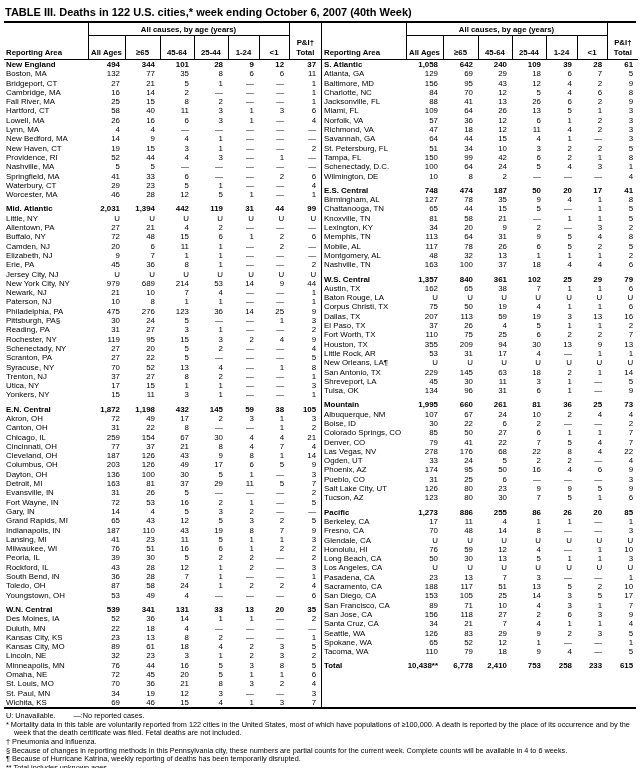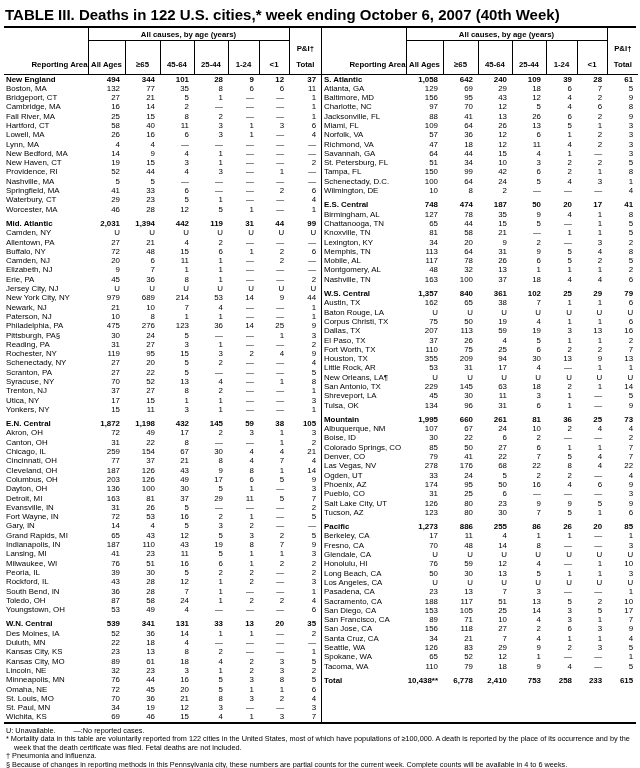--- a/index.html
+++ b/index.html
@@ -1,28 +1,28 @@
 <!DOCTYPE html>
 <html><head>
 <meta charset="utf-8">
 <style>
   html,body{margin:0;padding:0;background:#fff;}
   body{width:640px;height:768px;font-family:"Liberation Sans",sans-serif;color:#000;-webkit-font-smoothing:antialiased;}
   .page{padding:6px 4px 0 4px;}
-  .title{font-size:15px;font-weight:bold;margin:0 0 3px 1px;white-space:nowrap;}
+  .title{font-size:11px;font-weight:bold;margin:0 0 3px 1px;white-space:nowrap;}
   .tablewrap{border-top:2px solid #000;border-bottom:2px solid #000;display:flex;align-items:stretch;}
   .half{width:317px;}
   .half.left{border-right:1px solid #000;}
   .half.right{width:316px;}
   table{border-collapse:collapse;table-layout:fixed;width:100%;}
   th{font-weight:bold;font-size:7.8px;padding:0;}
   .h-top th{height:12px;}
   .h-group{border-left:1px solid #000;border-right:1px solid #000;border-bottom:1px solid #000;text-align:center;vertical-align:middle;}
-  .h-cols th{height:22px;vertical-align:bottom;border-bottom:1px solid #000;text-align:center;line-height:16px;padding-bottom:1px;}
-  .h-cols .h-ra{text-align:right;padding-left:2px;}
+  .h-cols th{height:22px;vertical-align:bottom;border-bottom:1px solid #000;text-align:center;line-height:10px;padding-bottom:1px;}
+  .h-cols .h-ra{text-align:left;padding-left:2px;}
   .h-cols .h-col{border-left:1px solid #000;}
   td{font-size:7.9px;line-height:9.3px;height:9.3px;padding:0;white-space:nowrap;overflow:hidden;}
   td.name{text-align:left;padding-left:2px;}
   td.num{text-align:right;padding-right:5px;}
   tr.region td, tr.total td{font-weight:bold;}
   tr.gap td{height:5px;line-height:5px;font-size:1px;}
   .footnotes{padding:3px 2px 0 2px;font-size:7.3px;line-height:8.6px;}
   .footnotes .legend span{margin-right:18px;}
   .footnotes p{margin:0;padding-left:8px;text-indent:-8px;}
   .footnotes .legend{padding-left:0;text-indent:0;}
@@ -221,21 +221,21 @@
               <td class="name">Mid. Atlantic</td>
               <td class="num">2,031</td>
               <td class="num">1,394</td>
               <td class="num">442</td>
               <td class="num">119</td>
               <td class="num">31</td>
               <td class="num">44</td>
               <td class="num">99</td>
             </tr>
             <tr class="city">
-              <td class="name">Camden, NY</td>
+              <td class="name">Little, NY</td>
               <td class="num">U</td>
               <td class="num">U</td>
               <td class="num">U</td>
               <td class="num">U</td>
               <td class="num">U</td>
               <td class="num">U</td>
               <td class="num">U</td>
             </tr>
             <tr class="city">
               <td class="name">Allentown, PA</td>
@@ -812,21 +812,21 @@
               <td class="num">156</td>
               <td class="num">95</td>
               <td class="num">43</td>
               <td class="num">12</td>
               <td class="num">4</td>
               <td class="num">2</td>
               <td class="num">9</td>
             </tr>
             <tr class="city">
               <td class="name">Charlotte, NC</td>
-              <td class="num">97</td>
+              <td class="num">84</td>
               <td class="num">70</td>
               <td class="num">12</td>
               <td class="num">5</td>
               <td class="num">4</td>
               <td class="num">6</td>
               <td class="num">8</td>
             </tr>
             <tr class="city">
               <td class="name">Jacksonville, FL</td>
               <td class="num">88</td>

